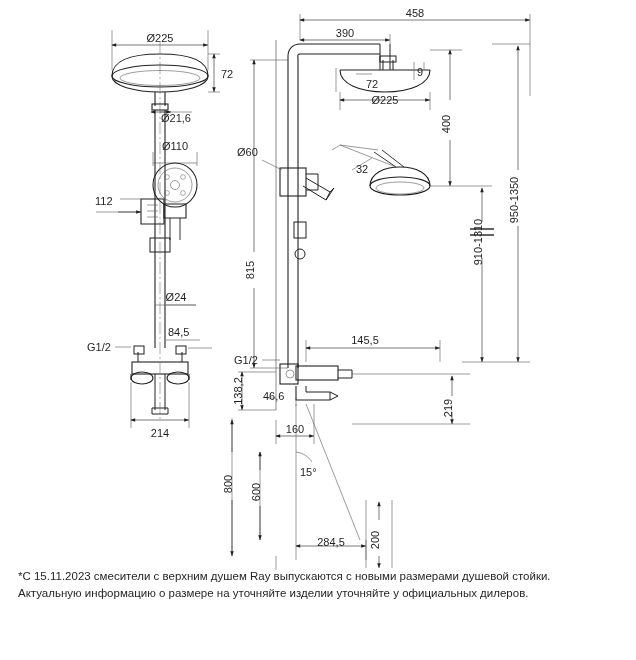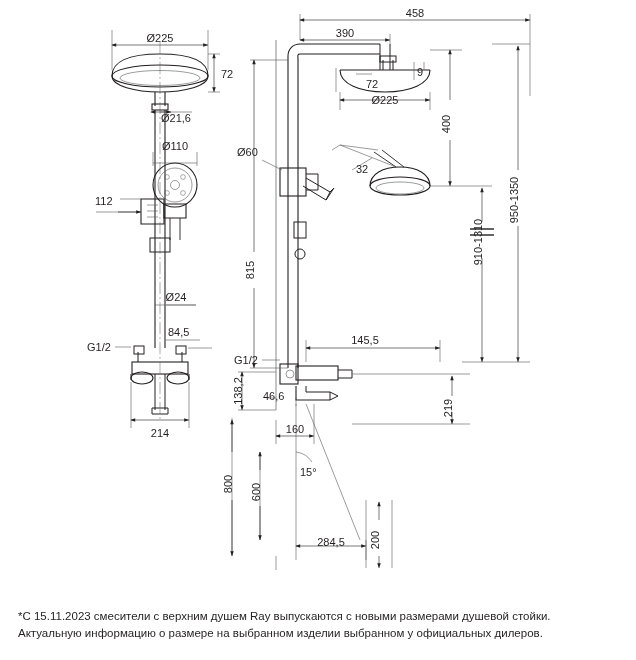--- a/index.html
+++ b/index.html
@@ -21,21 +21,21 @@
     height: 660px;
   }
   #drawing {
     position: absolute;
     left: 0;
     top: 0;
   }
   .footnote {
     position: absolute;
     left: 18px;
-    top: 608px;
+    top: 568px;
     width: 610px;
     font-size: 11.5px;
     line-height: 17px;
     color: #231f20;
   }
   .footnote div {
     white-space: nowrap;
   }
 </style>
 </head>
@@ -310,16 +310,16 @@
       <text x="450" y="124" text-anchor="middle" transform="rotate(-90 450 124)">400</text>
       <text x="482" y="242" text-anchor="middle" transform="rotate(-90 482 242)">910-1310</text>
       <text x="518" y="200" text-anchor="middle" transform="rotate(-90 518 200)">950-1350</text>
       <text x="365" y="344" text-anchor="middle">145,5</text>
       <text x="452" y="408" text-anchor="middle" transform="rotate(-90 452 408)">219</text>
     </g>
   </svg>
 
   <div class="footnote">
     <div>*С 15.11.2023 смесители с верхним душем Ray выпускаются с новыми размерами душевой стойки.</div>
-    <div>Актуальную информацию о размере на выбранном изделии выбранном у официальных дилеров.</div>
+    <div>Актуальную информацию о размере на уточняйте изделии уточняйте у официальных дилеров.</div>
   </div>
 
 </div>
 
 </body></html>

